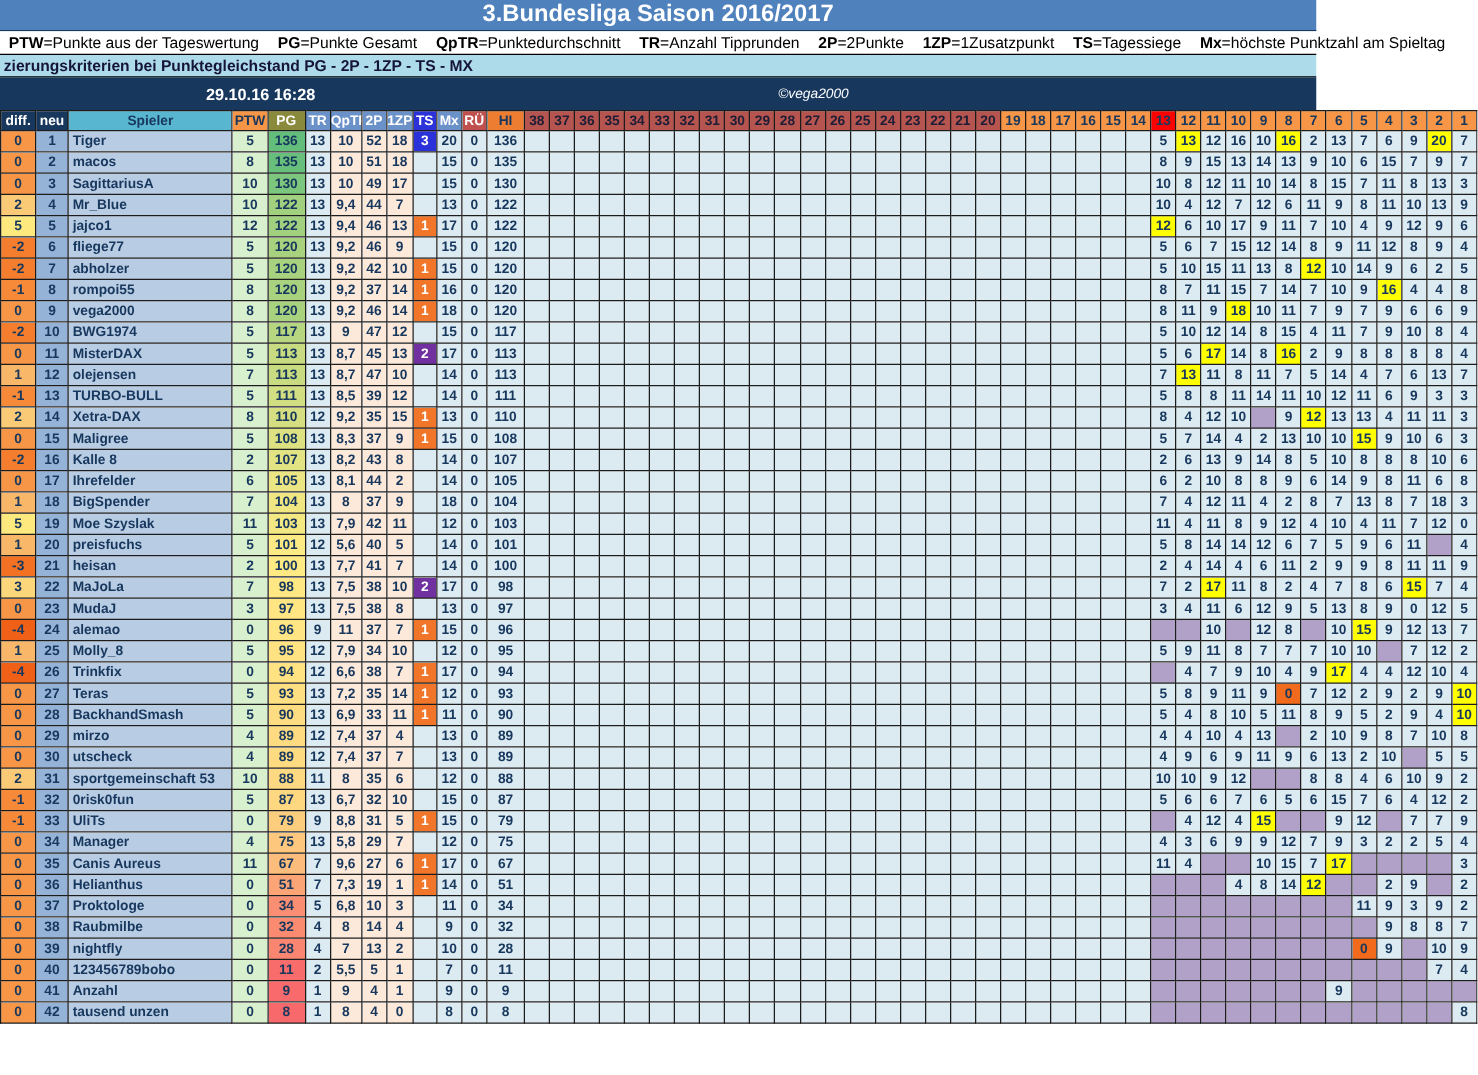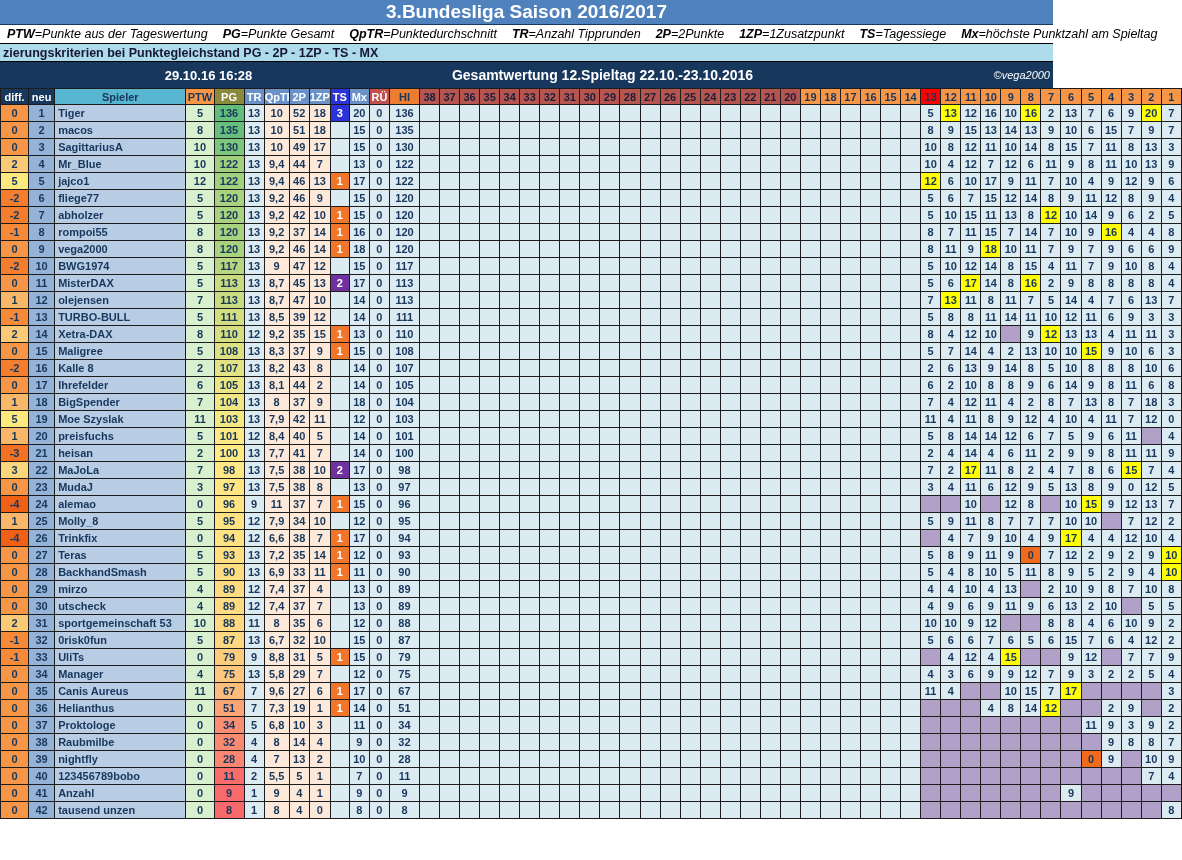--- a/index.html
+++ b/index.html
@@ -1,21 +1,21 @@
 <!DOCTYPE html>
 <html><head>
 <meta charset="utf-8">
 <style>
   html,body{margin:0;padding:0;background:#ffffff;}
   body{width:1182px;height:860px;overflow:hidden;font-family:"Liberation Sans",sans-serif;}
   .sheet{width:1053px;}
   .titlebar{height:24px;background:#4f81bd;color:#ffffff;font-size:19px;font-weight:bold;
             display:flex;align-items:center;justify-content:center;border-bottom:1px solid #17375d;}
   .legendbar{height:18px;background:#ffffff;border-bottom:1px solid #000;color:#000;
-             display:flex;align-items:center;font-size:12.5px;padding-left:7px;white-space:nowrap;font-style:italic;}
+             display:flex;align-items:center;font-size:12.5px;padding-left:7px;white-space:nowrap;}
   .legendbar .item{margin-right:15px;}
   .legendbar b{font-weight:bold;}
   .tiebreak{height:17px;background:#aedbe9;color:#15153a;font-weight:bold;font-size:12.5px;
             display:flex;align-items:center;padding-left:3px;border-bottom:1px solid #000;}
   .navybar{height:26px;background:#17375d;color:#ffffff;display:flex;align-items:center;}
   .navybar .nb-left{width:417px;text-align:center;font-size:13px;font-weight:bold;}
   .navybar .nb-mid{flex:1;text-align:center;font-size:14px;font-weight:bold;}
   .navybar .nb-right{width:262px;text-align:right;font-size:11px;font-style:italic;padding-right:3px;}
   table{border-collapse:collapse;table-layout:fixed;width:1182px;}
   th,td{border:1px solid #1c1c1c;height:16px;padding:0;text-align:center;
@@ -62,21 +62,20 @@
       <span class="item"><b>2P</b>=2Punkte</span>
       <span class="item"><b>1ZP</b>=1Zusatzpunkt</span>
       <span class="item"><b>TS</b>=Tagessiege</span>
       <span class="item"><b>Mx</b>=höchste Punktzahl am Spieltag</span>
     </div>
   <div class="tiebreak">
     <span>zierungskriterien bei Punktegleichstand  PG - 2P - 1ZP - TS - MX</span>
   </div>
   <div class="navybar">
     <div class="nb-left">29.10.16 16:28</div>
-    <div class="nb-mid">Gesamtwertung 12.Spieltag 22.10.-23.10.2016</div>
     <div class="nb-right">©vega2000</div>
   </div>
   <table>
     <colgroup>
         <col style="width: 28px;">
         <col style="width: 26px;">
         <col style="width: 131px;">
         <col style="width: 28px;">
         <col style="width: 30px;">
         <col style="width: 20px;">
@@ -1189,21 +1188,21 @@
           <td class="c-day">12</td>
           <td class="c-day">0</td>
         </tr>
         <tr>
           <td style="background: rgb(249, 184, 105);">1</td>
           <td class="c-neu">20</td>
           <td class="c-name">preisfuchs</td>
           <td class="c-ptw">5</td>
           <td style="background: rgb(253, 234, 132);">101</td>
           <td class="c-lite">12</td>
-          <td class="c-peach">8,4</td>
+          <td class="c-peach">5,6</td>
           <td class="c-peach">40</td>
           <td class="c-peach">5</td>
           <td class="c-lite"></td>
           <td class="c-lite">14</td>
           <td class="c-lite">0</td>
           <td class="c-lite">101</td>
           <td class="c-day"></td>
           <td class="c-day"></td>
           <td class="c-day"></td>
           <td class="c-day"></td>

